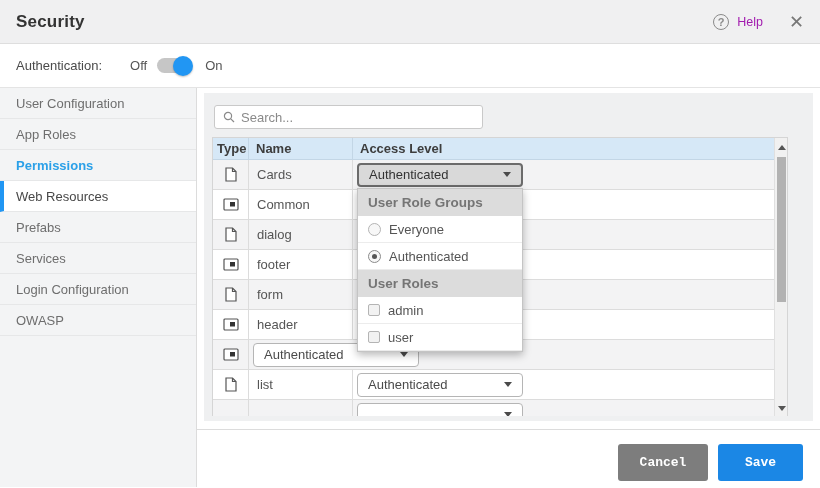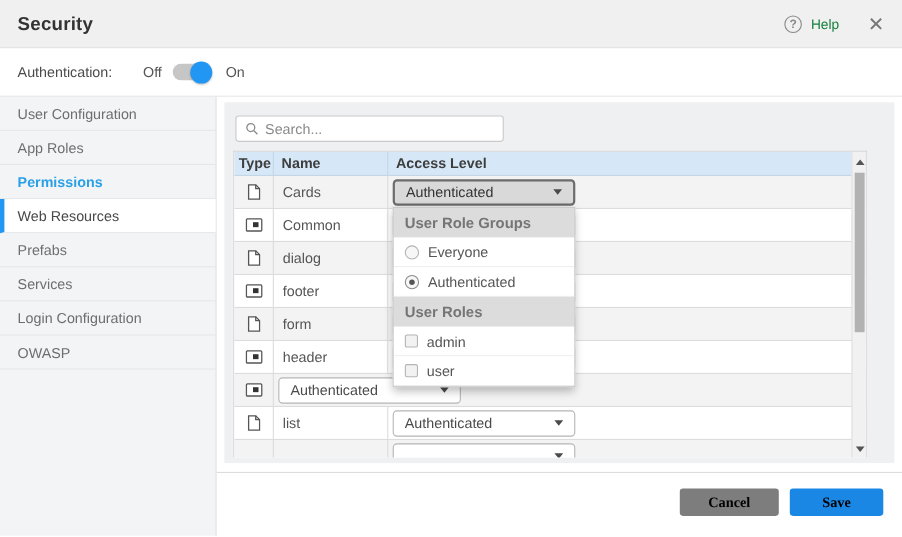--- a/index.html
+++ b/index.html
@@ -8,21 +8,21 @@
   .window { width:820px; height:488px; position:relative; background:#fff; }
 
   
   .titlebar { height:44px; background:#f0f0f1; border-bottom:1px solid #dedede;
               display:flex; align-items:center; padding:0 16px; }
   .title { font-size:17px; font-weight:700; color:#333; letter-spacing:.2px; }
   .titlebar-right { margin-left:auto; display:flex; align-items:center; gap:8px; }
   .help-icon { width:16px; height:16px; border:1.4px solid #8a8a8a; border-radius:50%;
                color:#8a8a8a; font-size:11px; display:flex; align-items:center;
                justify-content:center; font-weight:700; }
-  .help-label { font-size:12.5px; color:#15803d; margin-right:18px; }
+  .help-label { font-size:12.5px; color:#a21caf; margin-right:18px; }
   .close-icon { font-size:18px; color:#777; line-height:1; cursor:default; }
 
   
   .authbar { height:44px; background:#fff; border-bottom:1px solid #e4e4e4;
              display:flex; align-items:center; padding:10px 16px; font-size:13px; }
   .auth-label { color:#4a4a4a; margin-right:28px; }
   .tog-off, .tog-on { color:#555; }
   .toggle { width:34px; height:15px; background:#c6c6c6; border-radius:8px;
             margin:0 6px 0 10px; position:relative; }
   .toggle .knob { width:20px; height:20px; border-radius:50%; background:#2196f3;
@@ -35,21 +35,21 @@
   .side-item { height:31px; display:flex; align-items:center; padding-left:16px;
                font-size:13px; color:#6e6e6e; border-bottom:1px solid #e6e7e8; }
   .side-item.highlight { color:#2aa0e8; font-weight:700; }
   .side-item.selected { background:#fff; color:#474747; border-left:4px solid #2196f3;
                         padding-left:12px; }
 
   .content { flex:1; background:#fff; position:relative; }
   .panel { margin:5px 7px 0 7px; background:#eff0f1; height:328px; padding:12px 8px 0 8px; }
 
   
-  .searchbox { width:244px; height:24px; background:#fff; border:1px solid #c9c9c9;
+  .searchbox { width:269px; height:24px; background:#fff; border:1px solid #c9c9c9;
                border-radius:3px; display:flex; align-items:center; padding:0 8px; margin-left:2px; }
   .searchbox svg { flex:none; margin-right:6px; }
   .search-input { border:none; outline:none; background:transparent; font-size:13px;
                   color:#555; width:100%; font-family:"Liberation Sans",sans-serif; }
   .search-input::placeholder { color:#8a8a8a; }
 
   
   .tablewrap { margin-top:8px; position:relative; height:279px; overflow:hidden;
                background:#fff; border:1px solid #d5d5d5; border-bottom:none; width:576px; }
   .thead { display:flex; height:22px; background:#d6e8f7; border-bottom:1px solid #c3d6e6;
@@ -100,22 +100,22 @@
               border-top:5px solid #555; }
   .vs-thumb { position:absolute; left:2px; top:19px; width:9px; height:145px; background:#b2b2b2; }
 
   
   .icon-page { width:12px; height:15px; display:block; }
   .icon-partial { width:16px; height:13px; display:block; }
 
   
   .footer-div { position:absolute; left:0; right:0; top:341px; border-top:1px solid #dcdcdc; }
   .footer { position:absolute; right:17px; top:356px; display:flex; gap:10px; }
-  .btn { height:25px; border:none; border-radius:3px; color:#000000; font-size:13px;
-         font-weight:700; font-family:Liberation Serif, serif; display:flex;
+  .btn { height:37px; border:none; border-radius:3px; color:#ffffff; font-size:13px;
+         font-weight:700; font-family:Liberation Mono, monospace; display:flex;
          align-items:center; justify-content:center; }
   .btn-cancel { width:90px; background:#7d7d7d; }
   .btn-save { width:85px; background:#1b87e5; }
 </style>
 </head>
 <body>
 
 <div class="window">
 
   <div class="titlebar">

